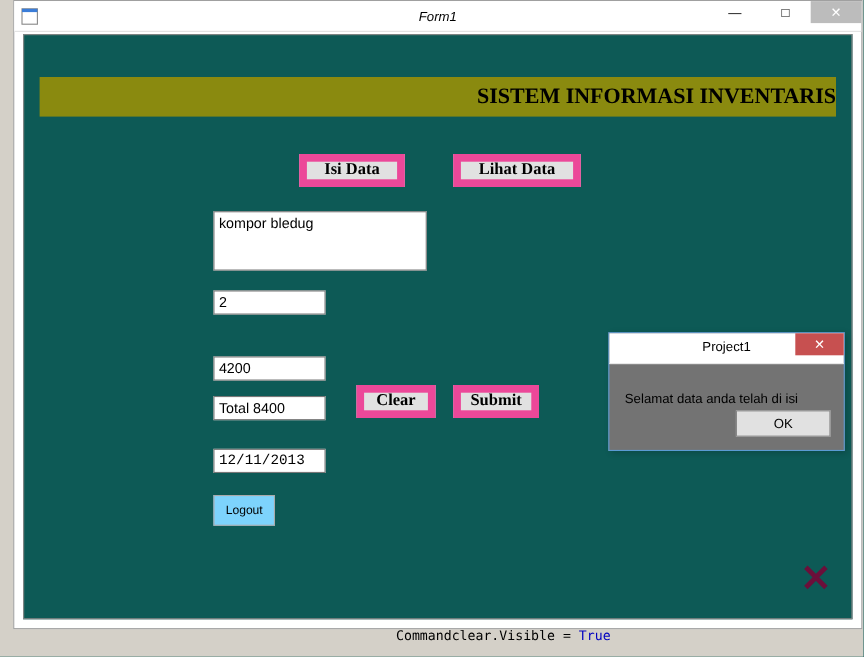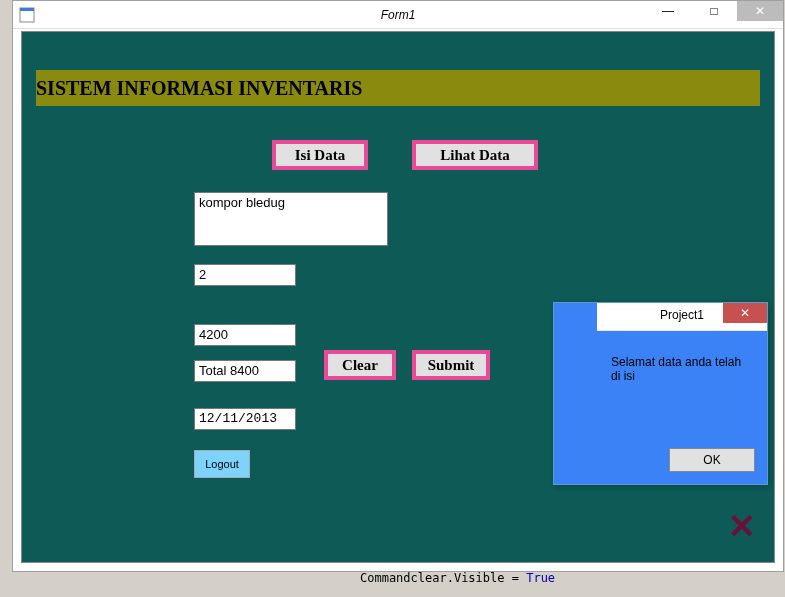--- a/index.html
+++ b/index.html
@@ -72,37 +72,37 @@
     }
     .header-band {
       position: absolute;
       left: 14px;
       top: 38px;
       right: 14px;
       height: 36px;
       background: #8a8a0f;
       display: flex;
       align-items: center;
-      justify-content: flex-start;
+      justify-content: flex-end;
     }
     .header-band span {
       font-family: "Comic Sans MS", cursive;
       font-size: 20px;
       font-weight: bold;
       color: #000;
     }
     .btn {
       position: absolute;
       background: #e1e1e1;
-      border: 4px solid #ec4899;
+      border: 7px solid #ec4899;
       font-family: "Comic Sans MS", cursive;
       font-size: 15px;
       font-weight: bold;
       display: flex;
-      align-items: center;
+      align-items: flex-end;
       justify-content: center;
       cursor: default;
     }
     .btn-plain {
       position: absolute;
       background: #7dd3fc;
       border: 1px solid #aaa;
       font-family: Tahoma, sans-serif;
       font-size: 11px;
       display: flex;
@@ -127,25 +127,24 @@
       font-size: 34px;
       font-weight: bold;
       color: #6b0f3a;
     }
     
     .dialog {
       position: absolute;
       left: 553px;
       top: 302px;
       width: 215px;
-      height: 183px;
-      background: #3b82f6;
+      height: 108px;
+      background: #737373;
       border: 1px solid #5a9bd3;
       box-shadow: 2px 2px 6px rgba(0,0,0,0.2);
-      padding-left: 43px;
     }
     .dialog-titlebar {
       height: 28px;
       background: #fff;
       position: relative;
       border-bottom: 1px solid #e8e8e8;
     }
     .dialog-title {
       position: absolute;
       left: 50%;
@@ -224,21 +223,21 @@
   </div>
 
   <div class="form-body">
     <div class="header-band">
       <span>SISTEM INFORMASI INVENTARIS</span>
     </div>
 
     <div class="btn" style="left:250px; top:108px; width:96px; height:30px;">
       <span>Isi Data</span>
     </div>
-    <div class="btn" style="left:390px; top:108px; width:126px; height:30px;">
+    <div class="btn" style="left:390px; top:108px; width:116px; height:30px;">
       <span>Lihat Data</span>
     </div>
 
     <div class="txt" style="left:172px; top:160px; width:194px; height:54px;">
       <span>kompor bledug</span>
     </div>
     <div class="txt" style="left:172px; top:232px; width:102px; height:22px;">
       <span>2</span>
     </div>
     <div class="txt" style="left:172px; top:292px; width:102px; height:22px;">

